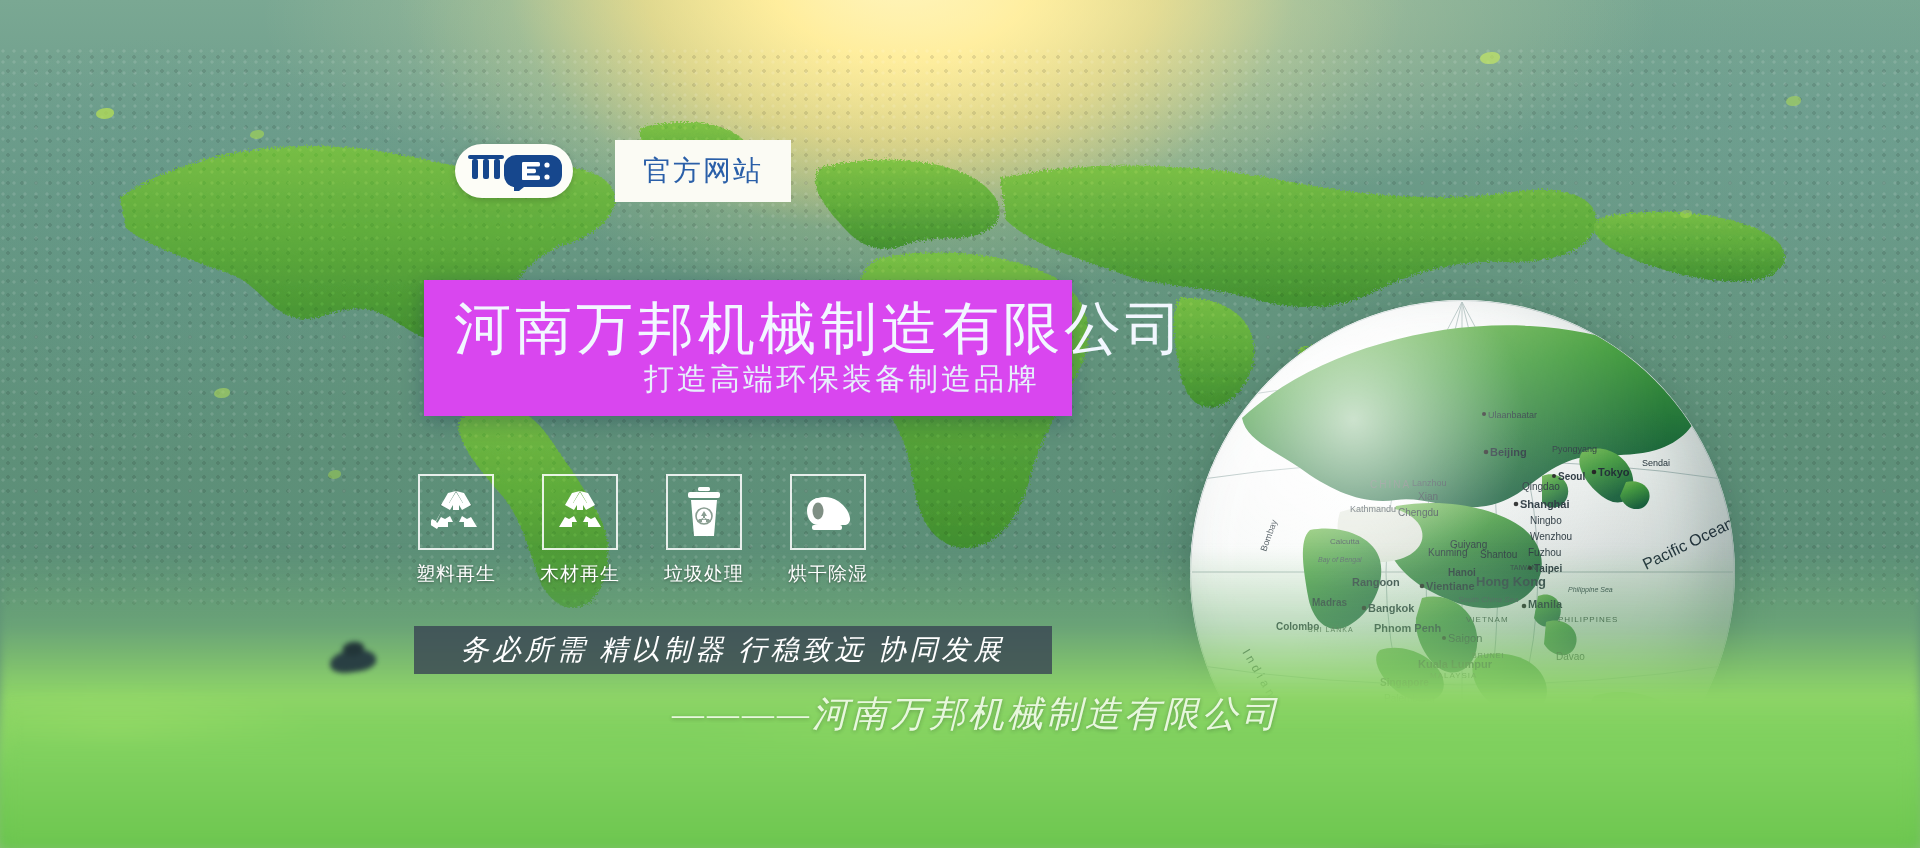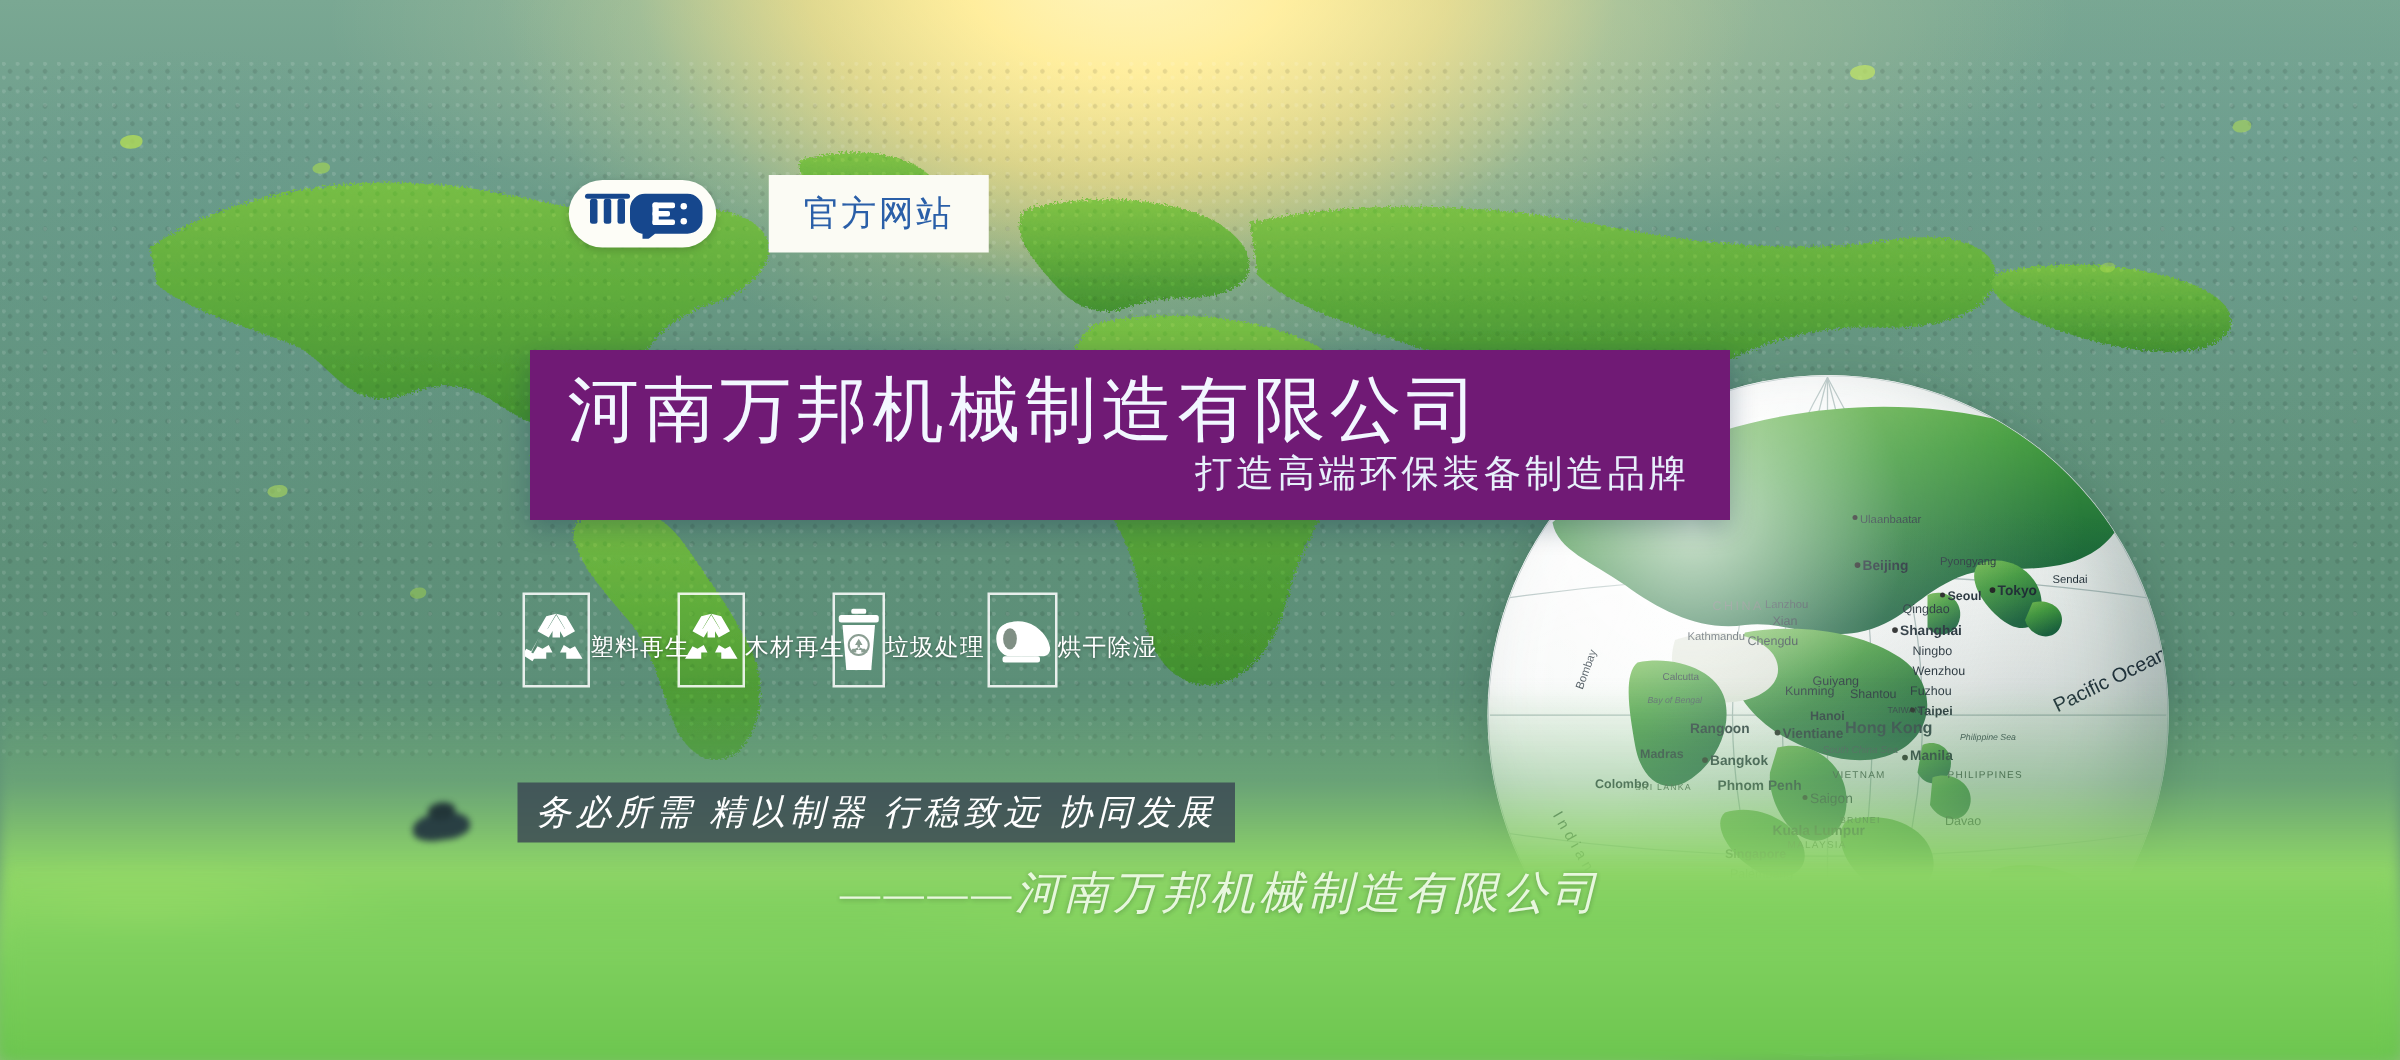--- a/index.html
+++ b/index.html
@@ -69,38 +69,38 @@
     display:flex;align-items:center;justify-content:center;gap:4px;
     box-shadow:0 2px 7px rgba(0,0,0,.18);}
   .logo svg{display:block;}
   .hdr-gap{width:42px;}
   .hdr-blue{background:#16478d;display:flex;align-items:center;padding:0 17px;}
   .hdr-blue span{color:#ffffff;font-size:28px;letter-spacing:2px;font-weight:400;}
   .hdr-white{background:#fbfbf4;display:flex;align-items:center;padding:0 28px;}
   .hdr-white span{color:#2a5fa8;font-size:28px;letter-spacing:2px;font-weight:400;}
 
   
-  .titlebox{position:absolute;left:424px;top:280px;width:960px;height:136px;
-    background:#701a75;box-shadow:0 6px 20px rgba(10,35,70,.30);}
+  .titlebox{position:absolute;left:424px;top:280px;width:648px;height:136px;
+    background:#d946ef;box-shadow:0 6px 20px rgba(10,35,70,.30);}
   .title-main{position:absolute;left:30px;top:20px;color:#f2f7ff;font-size:57px;
     letter-spacing:4px;line-height:1;white-space:nowrap;}
   .title-sub{position:absolute;right:32px;bottom:16px;color:#e7f0fb;font-size:30px;
     letter-spacing:3px;white-space:nowrap;}
 
   
   .svcs{position:absolute;left:418px;top:474px;display:flex;gap:48px;}
-  .svc{width:76px;display:flex;align-items:center;}
+  .svc{width:76px;display:flex;flex-direction:column;align-items:center;}
   .svc-box{width:76px;height:76px;border:2px solid rgba(255,255,255,.86);
     display:flex;align-items:center;justify-content:center;}
   .svc-box svg{display:block;}
   .svc-label{margin-top:11px;color:#ffffff;font-size:19px;letter-spacing:1px;white-space:nowrap;
     text-shadow:0 1px 3px rgba(0,0,0,.45);}
 
   
-  .slogan{position:absolute;left:414px;top:626px;width:574px;height:48px;
+  .slogan{position:absolute;left:414px;top:626px;width:638px;height:48px;
     background:rgba(56,68,82,.80);display:flex;align-items:center;justify-content:center;}
   .slogan span{color:#ffffff;font-size:28px;letter-spacing:4px;white-space:nowrap;
     font-family:"Liberation Serif","DejaVu Serif",serif;font-style:italic;font-weight:400;}
   .signature{position:absolute;left:672px;top:690px;color:#f0fbe8;font-size:36px;
     letter-spacing:3px;white-space:nowrap;opacity:.92;
     font-family:"Liberation Serif","DejaVu Serif",serif;font-style:italic;
     text-shadow:0 1px 4px rgba(30,60,30,.40);}
 </style>
 </head>
 <body>

